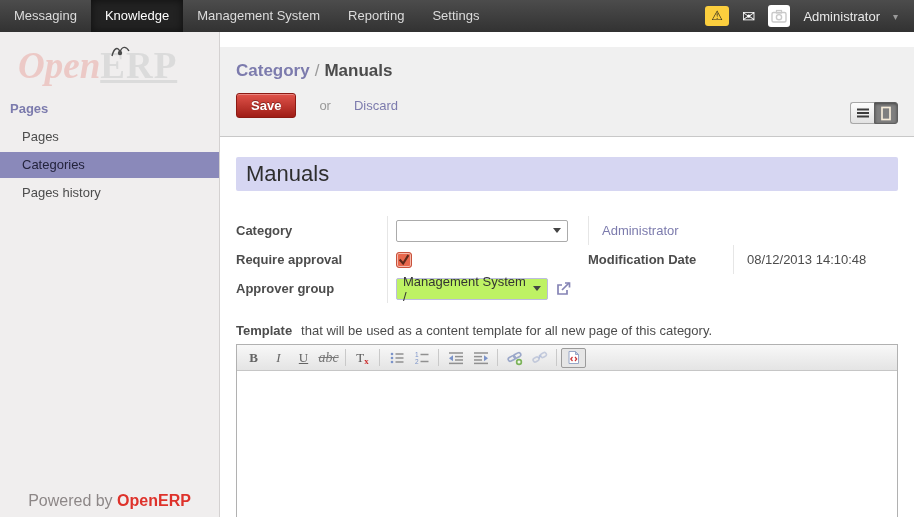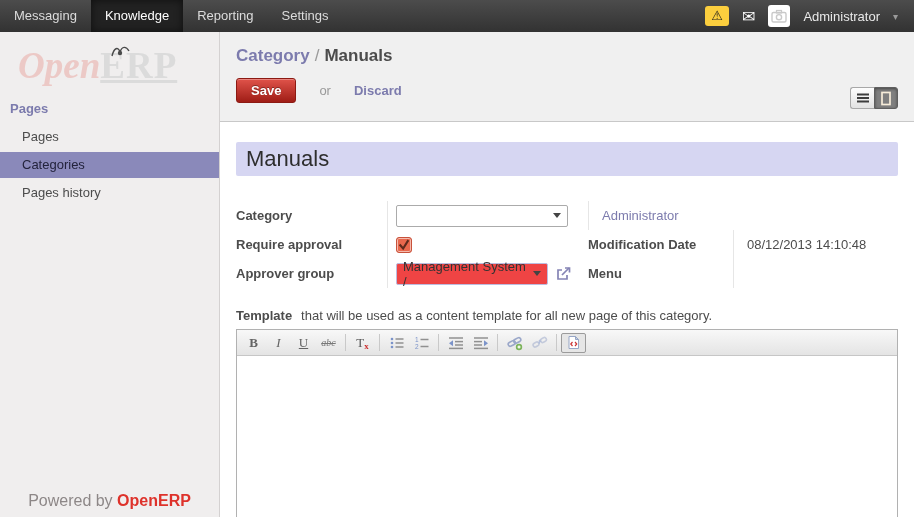--- a/index.html
+++ b/index.html
@@ -29,31 +29,31 @@
   .ant { position:absolute; left:88px; top:-2px; }
   .side-section { color:#7c7bad; font-weight:bold; font-size:13px; padding:14px 0 8px 10px; }
   .side-item { font-size:13px; color:#4c4c4c; height:26px; line-height:26px; padding-left:22px; margin-bottom:2px; cursor:pointer; }
   .side-item.selected { background:#8a89ba; color:#23233c; }
   .powered { position:absolute; bottom:7px; width:100%; text-align:center; font-size:16px; color:#8d8787; }
   .powered .brand { color:#de322b; font-weight:bold; }
 
   
   .main { flex:1; display:flex; flex-direction:column; overflow:hidden; background:#fff; }
   .main-header { background:#f0f0f0; border-bottom:1px solid #c8c8c8; height:90px; position:relative;
-                 padding:0 16px; flex-shrink:0; }
+                 padding:0 16px; flex-shrink:0;margin-top:15px; }
   .breadcrumb { padding-top:14px; font-size:17px; font-weight:bold; }
   .bc-link { color:#7c7bad; cursor:pointer; }
   .bc-sep { color:#9a9a9a; font-weight:normal; padding:0 5px; }
   .bc-current { color:#4c4c4c; }
   .action-row { margin-top:12px; display:flex; align-items:center; gap:23px; font-size:13px; }
   .save-btn { background:linear-gradient(#e0534a,#9f1d16); border:1px solid #8c1a13; border-radius:3px;
               color:#fff; font-weight:bold; font-size:13px; padding:4px 14px; cursor:pointer;
               text-shadow:0 -1px 0 rgba(0,0,0,.35); box-shadow:inset 0 1px 0 rgba(255,255,255,.3); }
   .or-label { color:#999; }
-  .discard-link { color:#7c7bad; font-weight:bold; cursor:pointer; }
+  .discard-link { color:#7c7bad; font-weight:normal; cursor:pointer; }
   .switcher { position:absolute; right:16px; top:55px; display:flex; }
   .sw-btn { width:24px; height:22px; display:flex; align-items:center; justify-content:center;
             border:1px solid #a8a8a8; background:linear-gradient(#fdfdfd,#e2e2e2); cursor:pointer; }
   .sw-btn.first { border-radius:3px 0 0 3px; border-right:none; }
   .sw-btn.active { background:#7f7f7f; border-color:#5f5f5f; border-radius:0 3px 3px 0;
                    box-shadow:inset 0 1px 3px rgba(0,0,0,.45); }
 
   .sheet { padding:20px 16px 0; }
   .title-box { background:#d6d6f2; border-radius:2px; height:34px; line-height:34px; padding-left:10px;
                font-size:22px; color:#2e2e2e; cursor:text; }
@@ -64,54 +64,55 @@
   .flabel { font-size:13px; font-weight:bold; color:#4c4c4c; display:flex; align-items:center; }
   .g1 .flabel { width:151px; } .g2 .flabel { width:145px; }
   .fvalue { flex:1; border-left:1px solid #e6e6e6; padding-left:8px; display:flex; align-items:center;
             font-size:13px; color:#4c4c4c; }
   .g2 .fvalue { padding-left:13px; }
   .link-value { color:#7c7bad; cursor:pointer; }
 
   .fake-select { width:172px; height:22px; background:#fff; border:1px solid #ababab; border-radius:2px;
                  display:flex; align-items:center; justify-content:space-between; padding:0 6px;
                  font-size:13px; color:#333; cursor:pointer; }
-  .fake-select.lavender { width:152px; background:#ef4444; border-color:#bcbcdf; }
+  .fake-select.lavender { width:152px; background:#bef264; border-color:#bcbcdf; }
   .caret-down { width:0; height:0; border-left:4px solid transparent; border-right:4px solid transparent;
                 border-top:5px solid #444; margin-left:6px; flex-shrink:0; }
   .checkbox { width:16px; height:16px; background:#e8684d; border:1px solid #c8523b; border-radius:3px;
               box-shadow:inset 0 0 0 1px rgba(255,255,255,.55); display:flex; align-items:center;
               justify-content:center; cursor:pointer; }
   .ext-link { margin-left:7px; cursor:pointer; display:flex; align-items:center; }
 
   .template-row { margin-top:20px; font-size:13px; color:#4c4c4c; }
   .template-label { font-weight:bold; margin-right:9px; }
 
   .editor { margin-top:6px; border:1px solid #b1b1b1; height:205px; }
   .toolbar { height:26px; background:linear-gradient(#f8f8f8,#e4e4e4); border-bottom:1px solid #c6c6c6;
              display:flex; align-items:center; padding:0 4px; }
   .tb-btn { width:25px; height:20px; display:flex; align-items:center; justify-content:center;
             cursor:pointer; color:#636363; }
   .tb-sep { width:1px; height:17px; background:#c9c9c9; margin:0 4px; }
   .tb-bold { font-family:"Liberation Serif",serif; font-weight:bold; font-size:13px; }
   .tb-italic { font-family:"Liberation Serif",serif; font-style:italic; font-size:13px; }
   .tb-underline { font-family:"Liberation Serif",serif; font-size:13px; text-decoration:underline; }
-  .tb-strike { font-family:"Liberation Serif",serif; font-size:10px; text-decoration:line-through; color:#787878;font-style:italic; }
+  .tb-strike { font-family:"Liberation Serif",serif; font-size:14px; text-decoration:line-through; color:#787878;font-style:italic; }
   .tb-removefmt { font-family:"Liberation Serif",serif; font-size:13px; color:#555; }
   .tb-removefmt .x { color:#cc2b2b; font-size:9px; font-weight:bold; position:relative; top:3px; }
   .tb-btn.pressed { border:1px solid #9b9b9b; background:#e6e6e6; border-radius:2px; }
   .editor-content { height:178px; background:#fff; cursor:text; }
 </style>
 </head>
 <body>
 
 <div class="page">
 
   <div class="topbar">
     <div class="menu">Messaging</div>
     <div class="menu active">Knowledge</div>
+    <div class="menu">Management System</div>
     <div class="menu">Reporting</div>
     <div class="menu">Settings</div>
     <div class="topbar-right">
       <div class="warn-badge">⚠</div>
       <div class="mail-btn">✉</div>
       <div class="avatar">
         <svg width="18" height="16" viewBox="0 0 18 16">
           <rect x="2" y="4.5" width="14" height="9.5" rx="1.5" fill="none" stroke="#c9c9c9" stroke-width="1.4"></rect>
           <rect x="6.5" y="2.5" width="5" height="2.5" fill="none" stroke="#c9c9c9" stroke-width="1.2"></rect>
           <circle cx="9" cy="9.2" r="2.6" fill="none" stroke="#c9c9c9" stroke-width="1.4"></circle>
@@ -218,26 +219,20 @@
               <div class="fvalue">
                 <span class="link-value">Administrator</span>
               </div>
             </div>
             <div class="frow">
               <div class="flabel">Modification Date</div>
               <div class="fvalue">
                 <span>08/12/2013 14:10:48</span>
               </div>
             </div>
-            <div class="frow">
-              <div class="flabel">Menu</div>
-              <div class="fvalue">
-                <span></span>
-              </div>
-            </div>
           </div>
         </div>
 
         <div class="template-row">
           <span class="template-label">Template</span><span>that will be used as a content template for all new page of this category.</span>
         </div>
 
         <div class="editor">
           <div class="toolbar">
             <div class="tb-btn tb-bold">B</div>

